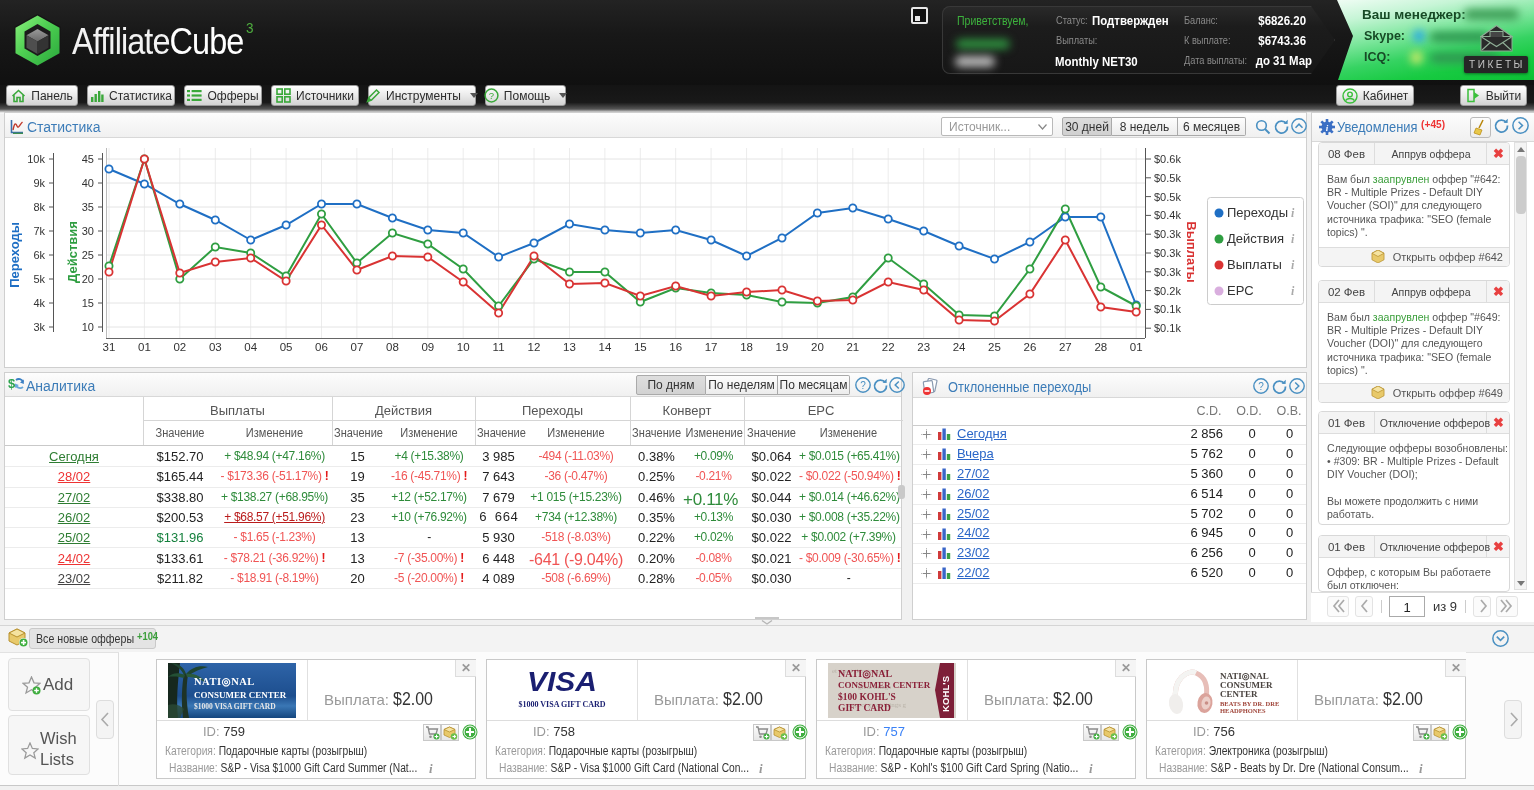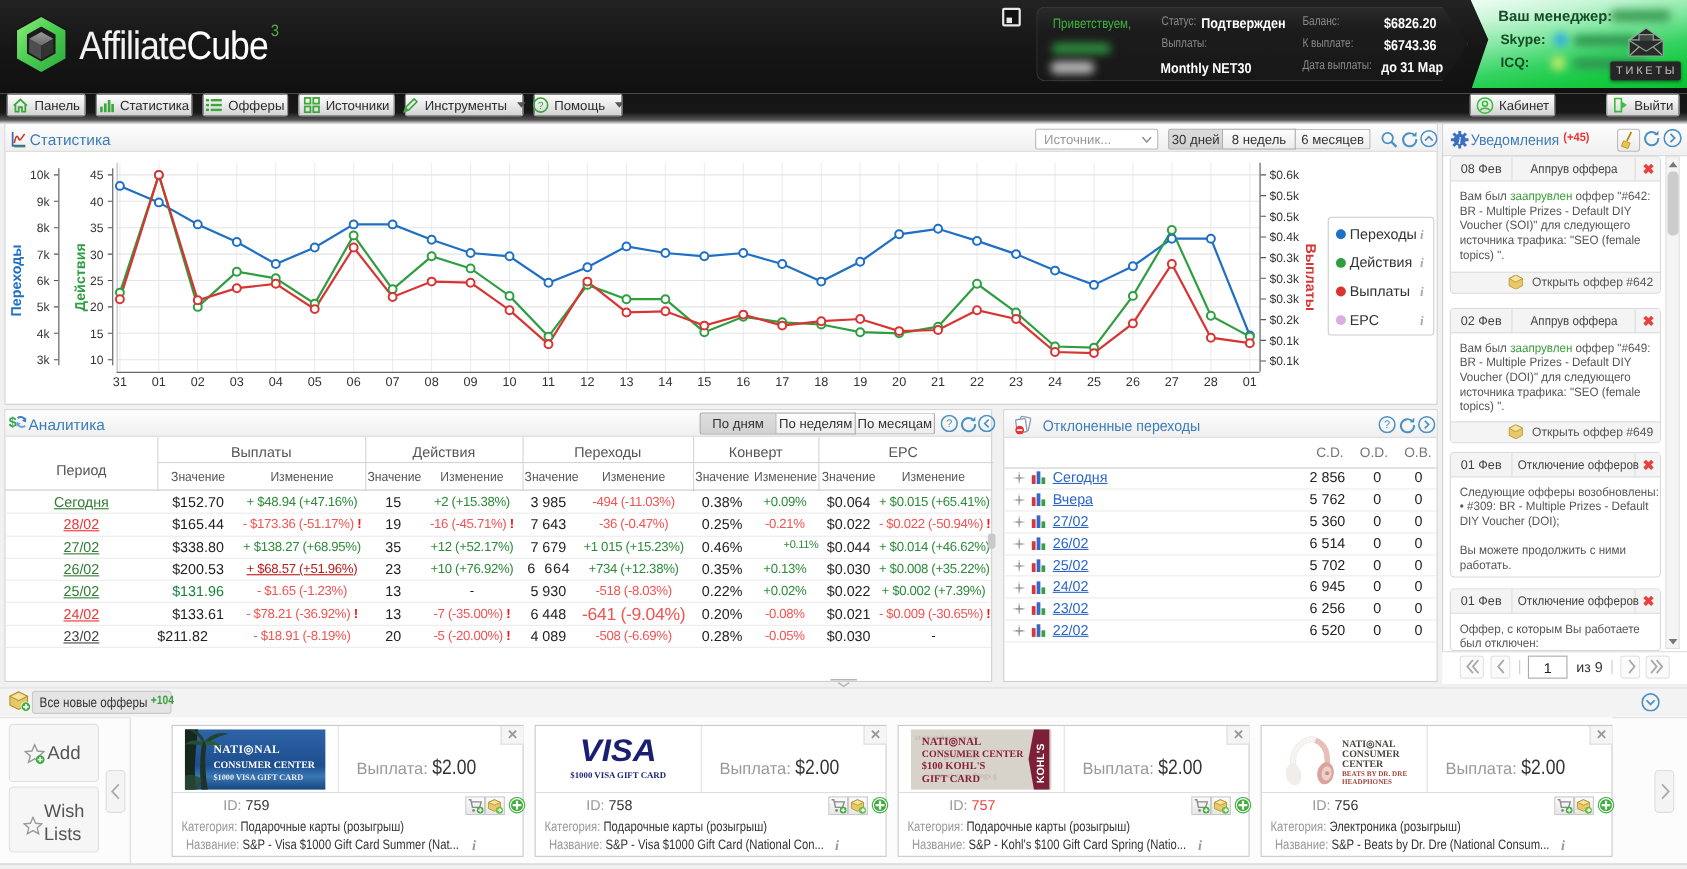--- a/index.html
+++ b/index.html
@@ -418,38 +418,37 @@
 <div class="abs" style="left:138px;top:24px;width:1px;height:49px;background:#d5d5d5;"></div>
 <div class="abs" style="left:327px;top:24px;width:1px;height:49px;background:#d5d5d5;"></div>
 <div class="abs" style="left:470px;top:24px;width:1px;height:49px;background:#d5d5d5;"></div>
 <div class="abs" style="left:625px;top:24px;width:1px;height:49px;background:#d5d5d5;"></div>
 <div class="abs" style="left:739px;top:24px;width:1px;height:49px;background:#d5d5d5;"></div>
 <div class="abs" style="left:138px;top:30px;width:189px;text-align:center;font-size:13px;color:#555;">Выплаты</div>
 <div class="abs" style="left:327px;top:30px;width:143px;text-align:center;font-size:13px;color:#555;">Действия</div>
 <div class="abs" style="left:470px;top:30px;width:155px;text-align:center;font-size:13px;color:#555;">Переходы</div>
 <div class="abs" style="left:625px;top:30px;width:114px;text-align:center;font-size:13px;color:#555;">Конверт</div>
 <div class="abs" style="left:739px;top:30px;width:154px;text-align:center;font-size:13px;color:#555;">EPC</div>
-<div class="abs" style="left:0px;top:24px;width:138px;text-align:center;font-size:13px;color:#555;padding-top:23px;">Период</div>
 <div class="abs" style="left:138px;top:47px;width:760px;height:1px;background:#d5d5d5;"></div>
 <div class="abs" style="left:138px;top:53px;width:74px;text-align:center;font-size:12px;color:#555;transform:scaleX(.92);">Значение</div>
 <div class="abs" style="left:212px;top:53px;width:115px;text-align:center;font-size:12px;color:#555;transform:scaleX(.92);">Изменение</div>
 <div class="abs" style="left:327px;top:53px;width:51px;text-align:center;font-size:12px;color:#555;transform:scaleX(.92);">Значение</div>
 <div class="abs" style="left:378px;top:53px;width:92px;text-align:center;font-size:12px;color:#555;transform:scaleX(.92);">Изменение</div>
 <div class="abs" style="left:470px;top:53px;width:47px;text-align:center;font-size:12px;color:#555;transform:scaleX(.92);">Значение</div>
 <div class="abs" style="left:517px;top:53px;width:108px;text-align:center;font-size:12px;color:#555;transform:scaleX(.92);">Изменение</div>
 <div class="abs" style="left:625px;top:53px;width:53px;text-align:center;font-size:12px;color:#555;transform:scaleX(.92);">Значение</div>
 <div class="abs" style="left:678px;top:53px;width:61px;text-align:center;font-size:12px;color:#555;transform:scaleX(.92);">Изменение</div>
 <div class="abs" style="left:739px;top:53px;width:55px;text-align:center;font-size:12px;color:#555;transform:scaleX(.92);">Значение</div>
 <div class="abs" style="left:794px;top:53px;width:99px;text-align:center;font-size:12px;color:#555;transform:scaleX(.92);">Изменение</div>
 <div class="abs" style="left:0px;top:72px;width:896px;height:1px;background:#c9c9c9;"></div>
 <div class="abs" style="left:0px;top:76px;width:138px;text-align:center;font-size:13px;"><span style="color:#2e7d32;text-decoration:underline;">Сегодня</span></div>
 <div class="abs" style="left:138px;top:76px;width:74px;text-align:center;font-size:13px;letter-spacing:0;color:#222;white-space:nowrap;">$152.70</div>
 <div class="abs" style="left:212px;top:76px;width:115px;text-align:center;font-size:12px;letter-spacing:-0.3px;color:#2e8b3a;white-space:nowrap;">+ $48.94 (+47.16%)</div>
 <div class="abs" style="left:327px;top:76px;width:51px;text-align:center;font-size:13px;letter-spacing:0;color:#222;white-space:nowrap;">15</div>
-<div class="abs" style="left:378px;top:76px;width:92px;text-align:center;font-size:12px;letter-spacing:-0.3px;color:#2e8b3a;white-space:nowrap;">+2 (+15.38%)</div>
+<div class="abs" style="left:378px;top:76px;width:92px;text-align:center;font-size:12px;letter-spacing:-0.3px;color:#2e8b3a;white-space:nowrap;">+4 (+15.38%)</div>
 <div class="abs" style="left:470px;top:76px;width:47px;text-align:center;font-size:13px;letter-spacing:0;color:#222;white-space:nowrap;">3 985</div>
 <div class="abs" style="left:517px;top:76px;width:108px;text-align:center;font-size:12px;letter-spacing:-0.3px;color:#f05454;white-space:nowrap;">-494 (-11.03%)</div>
 <div class="abs" style="left:625px;top:76px;width:53px;text-align:center;font-size:13px;letter-spacing:0;color:#222;white-space:nowrap;">0.38%</div>
 <div class="abs" style="left:678px;top:76px;width:61px;text-align:center;font-size:12px;letter-spacing:-0.3px;color:#2e8b3a;white-space:nowrap;">+0.09%</div>
 <div class="abs" style="left:739px;top:76px;width:55px;text-align:center;font-size:13px;letter-spacing:0;color:#222;white-space:nowrap;">$0.064</div>
 <div class="abs" style="left:794px;top:76px;width:99px;text-align:center;font-size:12px;letter-spacing:-0.3px;color:#2e8b3a;white-space:nowrap;">+ $0.015 (+65.41%)</div>
 <div class="abs" style="left:0px;top:93px;width:896px;height:1px;background:#ececec;"></div>
 <div class="abs" style="left:0px;top:96px;width:138px;text-align:center;font-size:13px;"><span style="color:#e33;text-decoration:underline;">28/02</span></div>
 <div class="abs" style="left:138px;top:96px;width:74px;text-align:center;font-size:13px;letter-spacing:0;color:#222;white-space:nowrap;">$165.44</div>
 <div class="abs" style="left:212px;top:96px;width:115px;text-align:center;font-size:12px;letter-spacing:-0.3px;color:#f05454;white-space:nowrap;">- $173.36 (-51.17%)<b style="color:#e31b1b;"> !</b></div>
@@ -463,21 +462,21 @@
 <div class="abs" style="left:794px;top:96px;width:99px;text-align:center;font-size:12px;letter-spacing:-0.3px;color:#f05454;white-space:nowrap;">- $0.022 (-50.94%)<b style="color:#e31b1b;"> !</b></div>
 <div class="abs" style="left:0px;top:114px;width:896px;height:1px;background:#ececec;"></div>
 <div class="abs" style="left:0px;top:117px;width:138px;text-align:center;font-size:13px;"><span style="color:#2e7d32;text-decoration:underline;">27/02</span></div>
 <div class="abs" style="left:138px;top:117px;width:74px;text-align:center;font-size:13px;letter-spacing:0;color:#222;white-space:nowrap;">$338.80</div>
 <div class="abs" style="left:212px;top:117px;width:115px;text-align:center;font-size:12px;letter-spacing:-0.3px;color:#2e8b3a;white-space:nowrap;">+ $138.27 (+68.95%)</div>
 <div class="abs" style="left:327px;top:117px;width:51px;text-align:center;font-size:13px;letter-spacing:0;color:#222;white-space:nowrap;">35</div>
 <div class="abs" style="left:378px;top:117px;width:92px;text-align:center;font-size:12px;letter-spacing:-0.3px;color:#2e8b3a;white-space:nowrap;">+12 (+52.17%)</div>
 <div class="abs" style="left:470px;top:117px;width:47px;text-align:center;font-size:13px;letter-spacing:0;color:#222;white-space:nowrap;">7 679</div>
 <div class="abs" style="left:517px;top:117px;width:108px;text-align:center;font-size:12px;letter-spacing:-0.3px;color:#2e8b3a;white-space:nowrap;">+1 015 (+15.23%)</div>
 <div class="abs" style="left:625px;top:117px;width:53px;text-align:center;font-size:13px;letter-spacing:0;color:#222;white-space:nowrap;">0.46%</div>
-<div class="abs" style="left:678px;top:117px;width:61px;text-align:right;font-size:10px;letter-spacing:-0.3px;color:#2e8b3a;white-space:nowrap;">+0.11%</div>
+<div class="abs" style="left:678px;top:117px;width:61px;text-align:left;font-size:17px;letter-spacing:-0.3px;color:#2e8b3a;white-space:nowrap;">+0.11%</div>
 <div class="abs" style="left:739px;top:117px;width:55px;text-align:center;font-size:13px;letter-spacing:0;color:#222;white-space:nowrap;">$0.044</div>
 <div class="abs" style="left:794px;top:117px;width:99px;text-align:center;font-size:12px;letter-spacing:-0.3px;color:#2e8b3a;white-space:nowrap;">+ $0.014 (+46.62%)</div>
 <div class="abs" style="left:0px;top:134px;width:896px;height:1px;background:#ececec;"></div>
 <div class="abs" style="left:0px;top:137px;width:138px;text-align:center;font-size:13px;"><span style="color:#2e7d32;text-decoration:underline;">26/02</span></div>
 <div class="abs" style="left:138px;top:137px;width:74px;text-align:center;font-size:13px;letter-spacing:0;color:#222;white-space:nowrap;">$200.53</div>
 <div class="abs" style="left:212px;top:137px;width:115px;text-align:center;font-size:12px;letter-spacing:-0.3px;color:#b91c1c;white-space:nowrap;text-decoration:underline;">+ $68.57 (+51.96%)</div>
 <div class="abs" style="left:327px;top:137px;width:51px;text-align:center;font-size:13px;letter-spacing:0;color:#222;white-space:nowrap;">23</div>
 <div class="abs" style="left:378px;top:137px;width:92px;text-align:center;font-size:12px;letter-spacing:-0.3px;color:#2e8b3a;white-space:nowrap;">+10 (+76.92%)</div>
 <div class="abs" style="left:470px;top:137px;width:47px;text-align:center;font-size:13px;letter-spacing:0;color:#222;white-space:nowrap;font-family:Liberation Mono, monospace;">6 664</div>
 <div class="abs" style="left:517px;top:137px;width:108px;text-align:center;font-size:12px;letter-spacing:-0.3px;color:#2e8b3a;white-space:nowrap;">+734 (+12.38%)</div>
@@ -504,21 +503,21 @@
 <div class="abs" style="left:327px;top:178px;width:51px;text-align:center;font-size:13px;letter-spacing:0;color:#222;white-space:nowrap;">13</div>
 <div class="abs" style="left:378px;top:178px;width:92px;text-align:center;font-size:12px;letter-spacing:-0.3px;color:#f05454;white-space:nowrap;">-7 (-35.00%)<b style="color:#e31b1b;"> !</b></div>
 <div class="abs" style="left:470px;top:178px;width:47px;text-align:center;font-size:13px;letter-spacing:0;color:#222;white-space:nowrap;">6 448</div>
 <div class="abs" style="left:517px;top:178px;width:108px;text-align:center;font-size:16px;letter-spacing:-0.3px;color:#f05454;white-space:nowrap;">-641 (-9.04%)</div>
 <div class="abs" style="left:625px;top:178px;width:53px;text-align:center;font-size:13px;letter-spacing:0;color:#222;white-space:nowrap;">0.20%</div>
 <div class="abs" style="left:678px;top:178px;width:61px;text-align:center;font-size:12px;letter-spacing:-0.3px;color:#f05454;white-space:nowrap;">-0.08%</div>
 <div class="abs" style="left:739px;top:178px;width:55px;text-align:center;font-size:13px;letter-spacing:0;color:#222;white-space:nowrap;">$0.021</div>
 <div class="abs" style="left:794px;top:178px;width:99px;text-align:center;font-size:12px;letter-spacing:-0.3px;color:#f05454;white-space:nowrap;">- $0.009 (-30.65%)<b style="color:#e31b1b;"> !</b></div>
 <div class="abs" style="left:0px;top:195px;width:896px;height:1px;background:#ececec;"></div>
 <div class="abs" style="left:0px;top:198px;width:138px;text-align:center;font-size:13px;"><span style="color:#444;text-decoration:underline;">23/02</span></div>
-<div class="abs" style="left:138px;top:198px;width:74px;font-size:13px;letter-spacing:0;color:#222;white-space:nowrap;">$211.82</div>
+<div class="abs" style="left:138px;top:198px;width:74px;text-align:center;font-size:13px;letter-spacing:0;color:#222;white-space:nowrap;">$211.82</div>
 <div class="abs" style="left:212px;top:198px;width:115px;text-align:center;font-size:12px;letter-spacing:-0.3px;color:#f05454;white-space:nowrap;">- $18.91 (-8.19%)</div>
 <div class="abs" style="left:327px;top:198px;width:51px;text-align:center;font-size:13px;letter-spacing:0;color:#222;white-space:nowrap;">20</div>
 <div class="abs" style="left:378px;top:198px;width:92px;text-align:center;font-size:12px;letter-spacing:-0.3px;color:#f05454;white-space:nowrap;">-5 (-20.00%)<b style="color:#e31b1b;"> !</b></div>
 <div class="abs" style="left:470px;top:198px;width:47px;text-align:center;font-size:13px;letter-spacing:0;color:#222;white-space:nowrap;">4 089</div>
 <div class="abs" style="left:517px;top:198px;width:108px;text-align:center;font-size:12px;letter-spacing:-0.3px;color:#f05454;white-space:nowrap;">-508 (-6.69%)</div>
 <div class="abs" style="left:625px;top:198px;width:53px;text-align:center;font-size:13px;letter-spacing:0;color:#222;white-space:nowrap;">0.28%</div>
 <div class="abs" style="left:678px;top:198px;width:61px;text-align:center;font-size:12px;letter-spacing:-0.3px;color:#f05454;white-space:nowrap;">-0.05%</div>
 <div class="abs" style="left:739px;top:198px;width:55px;text-align:center;font-size:13px;letter-spacing:0;color:#222;white-space:nowrap;">$0.030</div>
 <div class="abs" style="left:794px;top:198px;width:99px;text-align:center;font-size:12px;letter-spacing:-0.3px;color:#222;white-space:nowrap;">-</div>
 <div class="abs" style="left:0px;top:215px;width:896px;height:1px;background:#ececec;"></div>
@@ -978,21 +977,21 @@
 <text x="121" y="49" font-family="Liberation Sans" font-weight="bold" font-size="9.5" fill="#fff" transform="rotate(-90 121 49)" textLength="36">KOHL'S</text>
 <text x="10" y="14" font-family="Liberation Serif" font-weight="bold" font-size="10" fill="#8a2038">NATI◎NAL</text>
 <text x="10" y="25" font-family="Liberation Serif" font-weight="bold" font-size="9" fill="#8a2038">CONSUMER CENTER</text>
 <text x="10" y="36.5" font-family="Liberation Serif" font-weight="bold" font-size="9.5" fill="#8a2038">$100 KOHL'S</text>
 <text x="10" y="48" font-family="Liberation Serif" font-weight="bold" font-size="9.5" fill="#8a2038">GIFT CARD</text>
 </svg></div>
     <div style="position:absolute;left:150px;top:0;width:1px;height:60px;background:#e0e0e0;"></div>
     <div style="position:absolute;left:167px;top:28px;font-size:15px;color:#999;">Выплата: <span style="font-size:19px;color:#333;display:inline-block;transform:scaleX(.84);transform-origin:left center;">$2.00</span></div>
     <div style="position:absolute;left:298px;top:0;width:21px;height:17px;background:#f5f5f5;border-left:1px solid #ddd;border-bottom:1px solid #ddd;text-align:center;line-height:16px;font-size:12px;color:#999;font-weight:bold;">✕</div>
     <div style="position:absolute;left:0;top:60px;width:318px;height:1px;background:#ddd;"></div>
-    <div style="position:absolute;left:46px;top:64px;font-size:13px;"><span style="color:#999;">ID:</span> <span style="color:#ef4444;">757</span></div>
+    <div style="position:absolute;left:46px;top:64px;font-size:13px;"><span style="color:#999;">ID:</span> <span style="color:#3b82f6;">757</span></div>
     <div style="position:absolute;left:266px;top:64px;width:18px;height:17px;background:linear-gradient(#fdfdfd,#e6e6e6);border:1px solid #c8c8c8;"></div>
     <div style="position:absolute;left:284px;top:64px;width:18px;height:17px;background:linear-gradient(#fdfdfd,#e6e6e6);border:1px solid #c8c8c8;"></div>
     <svg style="position:absolute;left:268px;top:66px;" width="15" height="14" viewBox="0 0 15 14">
 <path d="M1,1 L3,1 L4.5,8 L11,8 L12.5,3 L4,3" fill="none" stroke="#8a8a8a" stroke-width="1.3"></path>
 <circle cx="5.5" cy="10.8" r="1.3" fill="#8a8a8a"></circle>
       <circle cx="10" cy="10.8" r="1.3" fill="#8a8a8a"></circle>
 <circle cx="11.5" cy="10.5" r="3" fill="#3fae3f"></circle>
       <rect x="11" y="8.6" width="1.1" height="3.8" fill="#fff"></rect>
       <rect x="9.6" y="10" width="3.8" height="1.1" fill="#fff"></rect>
     </svg>

